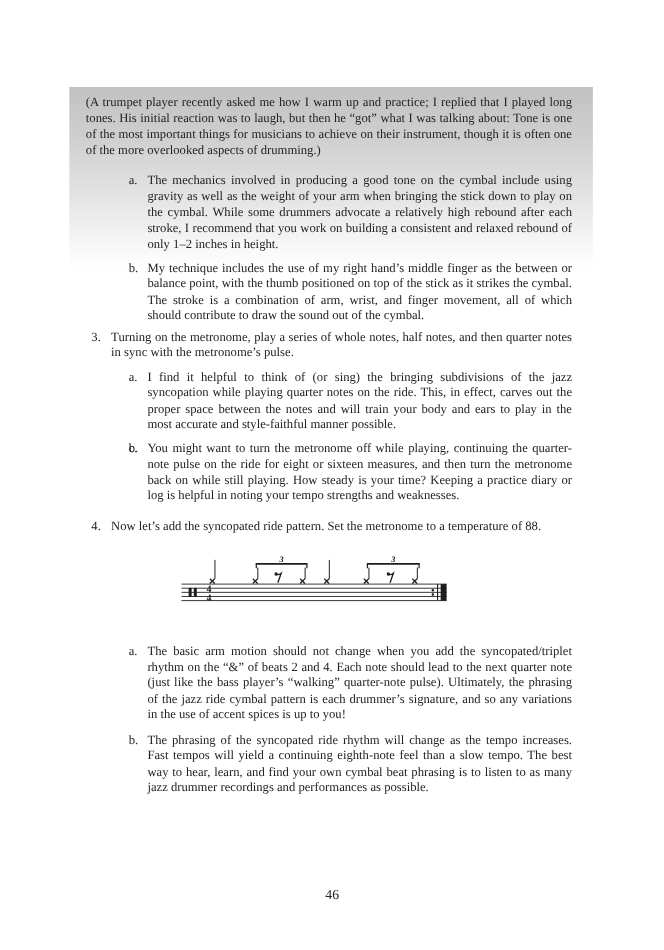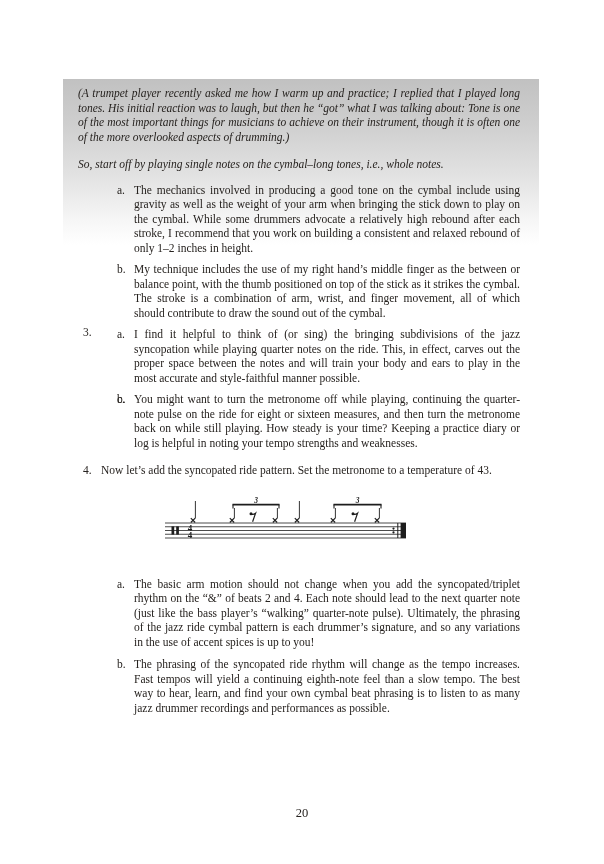--- a/index.html
+++ b/index.html
@@ -18,21 +18,21 @@
   }
   .page-content{
     position:absolute;
     left:78px;top:86px;
     width:442px;
     color:#26221f;
     font-size:11.5px;
     line-height:14.5px;
     text-align:justify;
   }
-  .page-content p{margin:0;font-style:italic;}
+  .page-content p{margin:0;}
   p.intro{margin-bottom:13px;}
   p.start-off{margin-bottom:11px;}
   .num-item{position:relative;padding-left:23px;margin-bottom:7px;}
   .num-item .num{position:absolute;left:5px;top:0;}
   .sub-item{position:relative;padding-left:56px;margin-bottom:7px;}
   .sub-item .lbl{position:absolute;left:39px;top:0;}
   .mb5{margin-bottom:5px;}
   .mb13{margin-bottom:13px;}
   .mb8{margin-bottom:8px;}
   figure.notation{
@@ -54,50 +54,50 @@
 <body>
 
 <div>
 
   <div class="scan-shade"></div>
 
   <div class="page-content">
 
     <p class="intro">(A trumpet player recently asked me how I warm up and practice; I replied that I played long tones. His initial reaction was to laugh, but then he “got” what I was talking about: Tone is one of the most important things for musicians to achieve on their instrument, though it is often one of the more overlooked aspects of drumming.)</p>
 
-    <p class="start-off">So, start off by playing single notes on the cymbal–long tones, i.e., whole notes.</p>
 
     <div class="sub-item">
       <span class="lbl">a.</span>
       <span>The mechanics involved in producing a good tone on the cymbal include using gravity as well as the weight of your arm when bringing the stick down to play on the cymbal. While some drummers advocate a relatively high rebound after each stroke, I recommend that you work on building a consistent and relaxed rebound of only 1–2 inches in height.</span>
     </div>
     <div class="sub-item mb5">
       <span class="lbl">b.</span>
       <span>My technique includes the use of my right hand’s middle finger as the between or balance point, with the thumb positioned on top of the stick as it strikes the cymbal. The stroke is a combination of arm, wrist, and finger movement, all of which should contribute to draw the sound out of the cymbal.</span>
     </div>
 
     <div class="num-item">
       <span class="num">3.</span>
+      <span>Turning on the metronome, play a series of whole notes, half notes, and then quarter notes in sync with the metronome’s pulse.</span>
     </div>
 
     <div class="sub-item">
       <span class="lbl">a.</span>
       <span>I find it helpful to think of (or sing) the bringing subdivisions of the jazz syncopation while playing quarter notes on the ride. This, in effect, carves out the proper space between the notes and will train your body and ears to play in the most accurate and style-faithful manner possible.</span>
     </div>
     <div class="sub-item mb5">
       <span class="lbl">b.</span>
     </div>
     <div class="sub-item mb13">
       <span class="lbl">c.</span>
       <span>You might want to turn the metronome off while playing, continuing the quarter-note pulse on the ride for eight or sixteen measures, and then turn the metronome back on while still playing. How steady is your time? Keeping a practice diary or log is helpful in noting your tempo strengths and weaknesses.</span>
     </div>
 
     <div class="num-item">
       <span class="num">4.</span>
-      <span>Now let’s add the syncopated ride pattern. Set the metronome to a temperature of 43.</span>
+      <span>Now let’s add the syncopated ride pattern. Set the metronome to a temperature of 88.</span>
     </div>
 
     <figure class="notation">
       <svg width="252" height="52" viewBox="0 0 252 52" xmlns="http://www.w3.org/2000/svg">
 
         <g class="ink" stroke-width="0.8">
           <line x1="2" y1="31" x2="243" y2="31"></line>
           <line x1="2" y1="34.75" x2="243" y2="34.75"></line>
           <line x1="2" y1="38.5" x2="243" y2="38.5"></line>
           <line x1="2" y1="42.25" x2="243" y2="42.25"></line>
@@ -192,15 +192,15 @@
       <span class="lbl">a.</span>
       <span>The basic arm motion should not change when you add the syncopated/triplet rhythm on the “&amp;” of beats 2 and 4. Each note should lead to the next quarter note (just like the bass player’s “walking” quarter-note pulse). Ultimately, the phrasing of the jazz ride cymbal pattern is each drummer’s signature, and so any variations in the use of accent spices is up to you!</span>
     </div>
     <div class="sub-item">
       <span class="lbl">b.</span>
       <span>The phrasing of the syncopated ride rhythm will change as the tempo increases. Fast tempos will yield a continuing eighth-note feel than a slow tempo. The best way to hear, learn, and find your own cymbal beat phrasing is to listen to as many jazz drummer recordings and performances as possible.</span>
     </div>
 
   </div>
 
-  <div class="page-number">20</div>
+  <div class="page-number">46</div>
 
 </div>
 
 </body></html>

